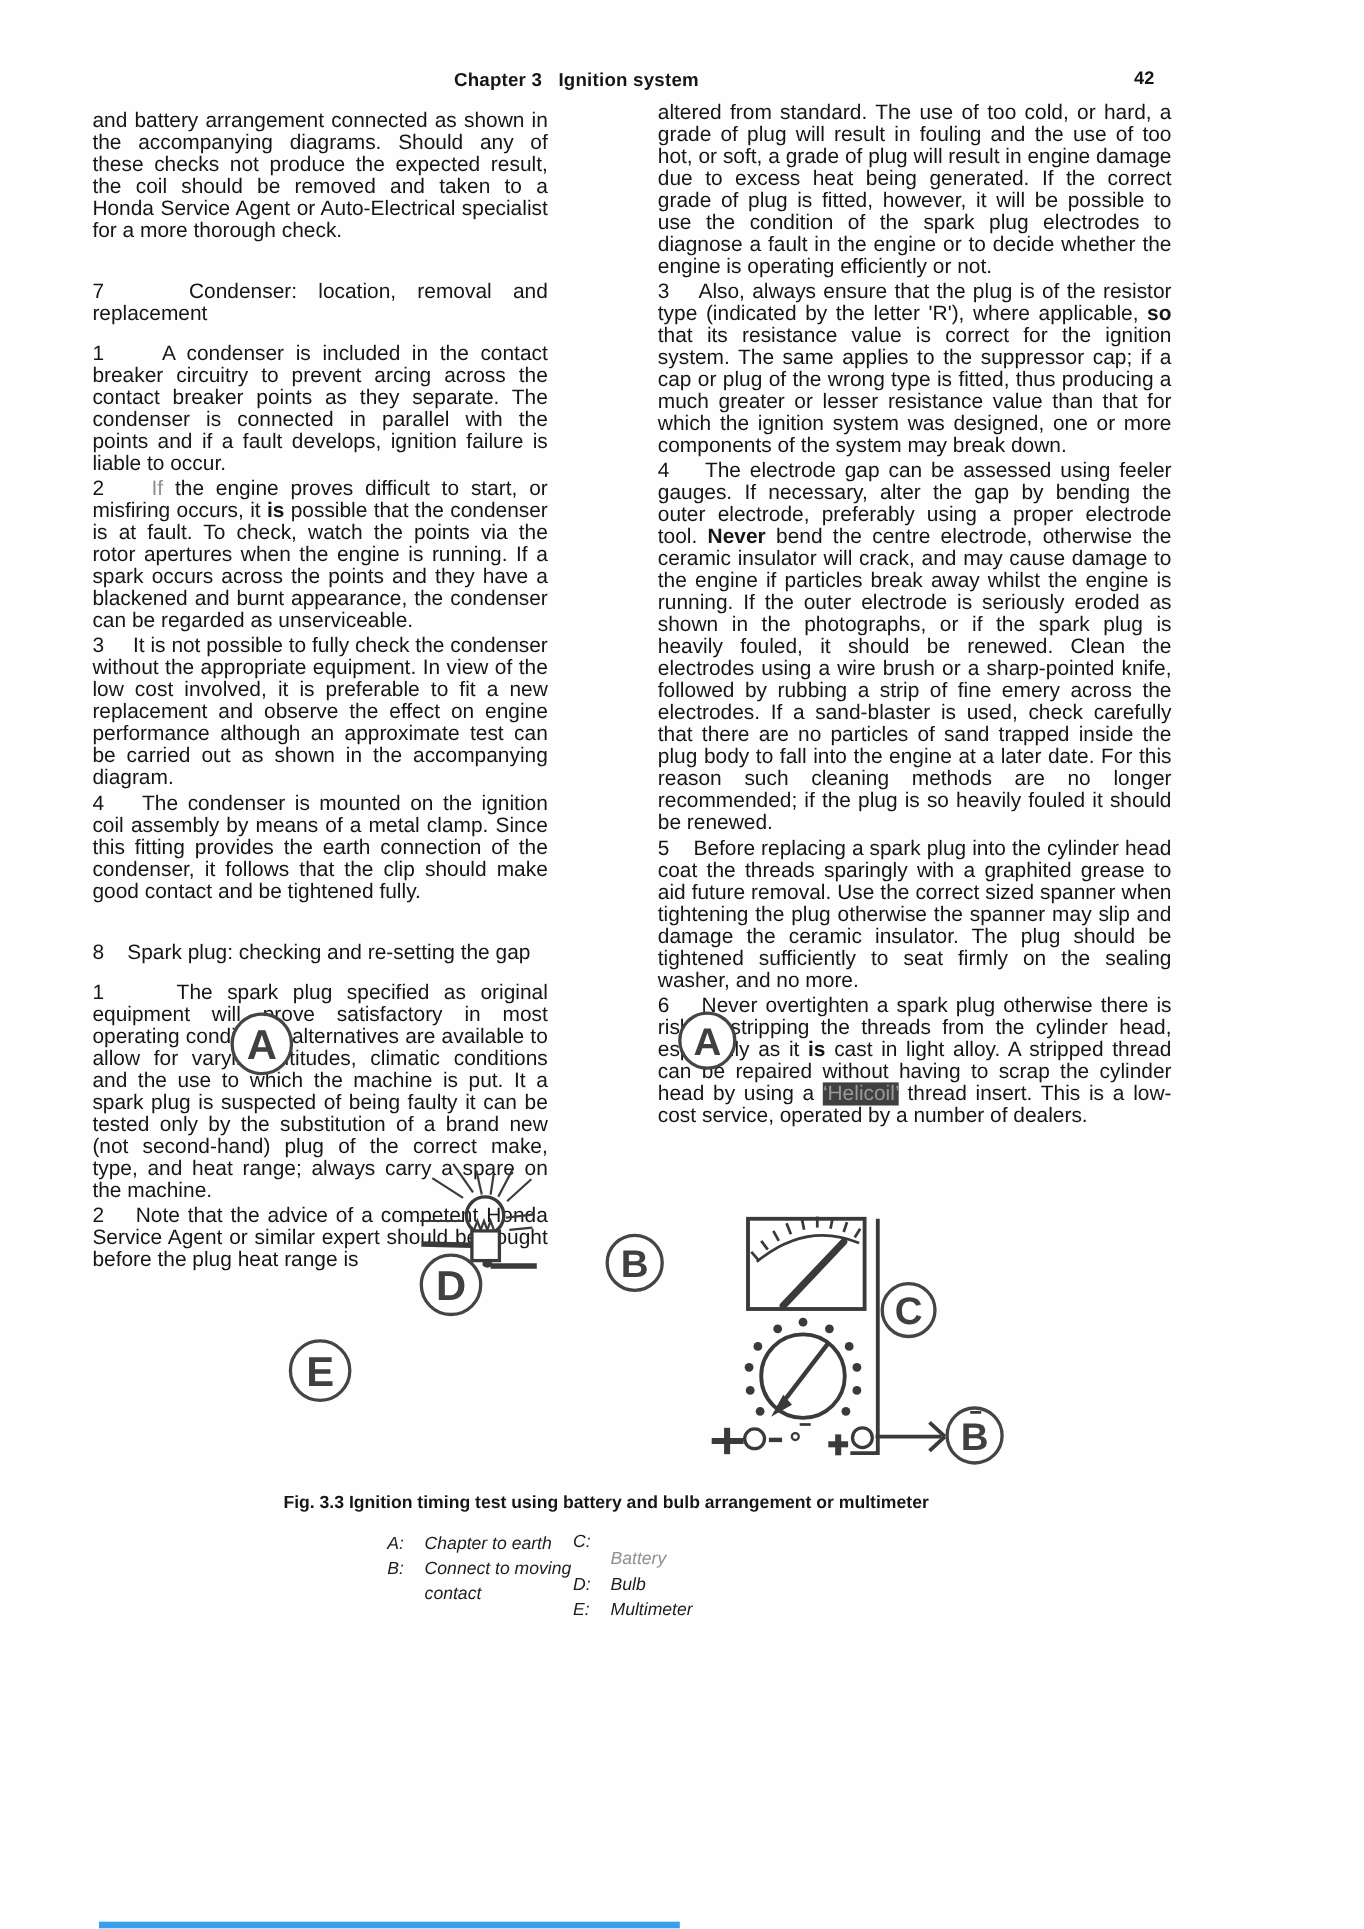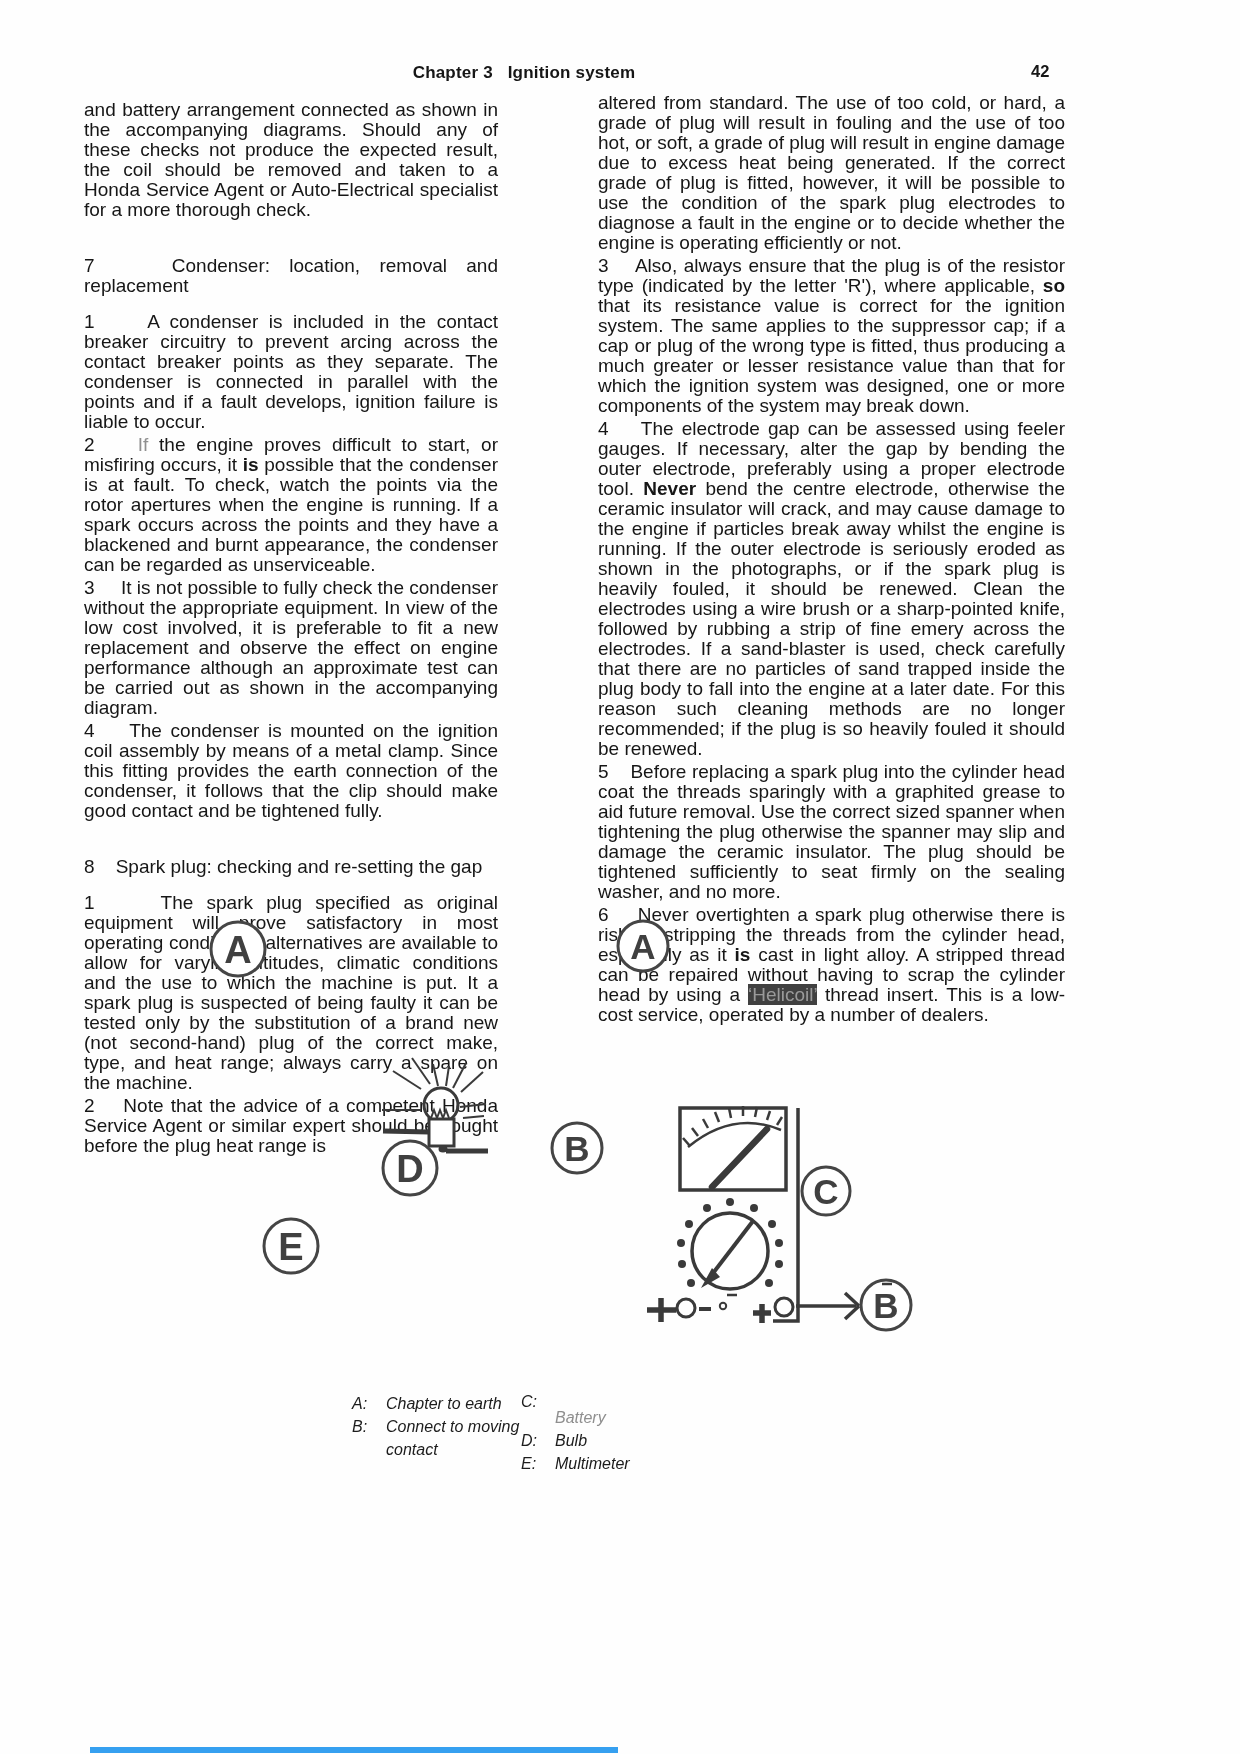--- a/index.html
+++ b/index.html
@@ -172,20 +172,21 @@
       <line class="ln" x1="882" y1="1284" x2="892" y2="1284" stroke-width="2.5"></line>
       <text class="lbl lbl-med" x="886" y="1318">B</text>
     </g>
 
     <g>
       <circle class="ring" cx="291" cy="1246" r="27"></circle>
       <text class="lbl lbl-big" x="291" y="1260">E</text>
     </g>
   </svg>
 
+  <div id="fig-caption">Fig. 3.3 Ignition timing test using battery and bulb arrangement or multimeter</div>
 
   <div class="legend" id="legend-left">
     <div class="leg-item">
       <span class="leg-key">A:</span>
       <span class="leg-val">Chapter to earth</span>
     </div>
     <div class="leg-item">
       <span class="leg-key">B:</span>
       <span class="leg-val">Connect to moving contact</span>
     </div>

